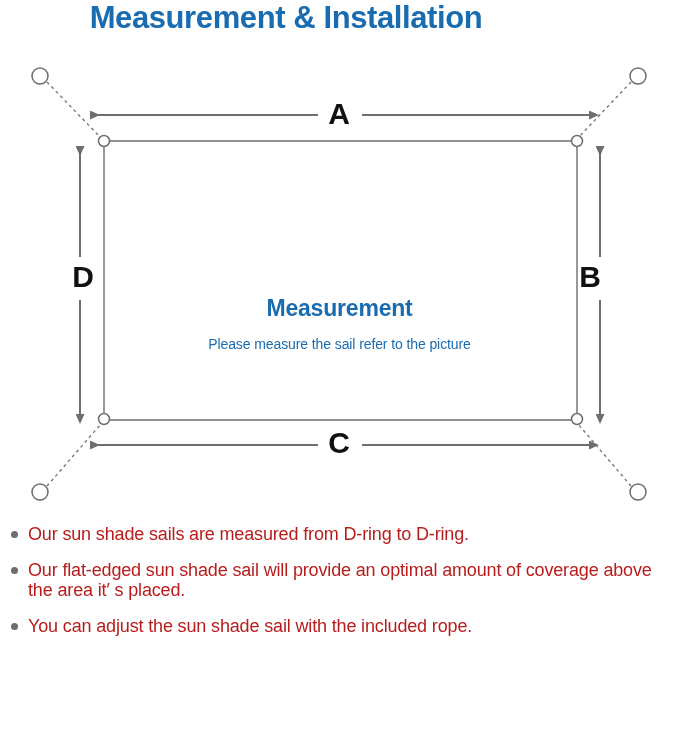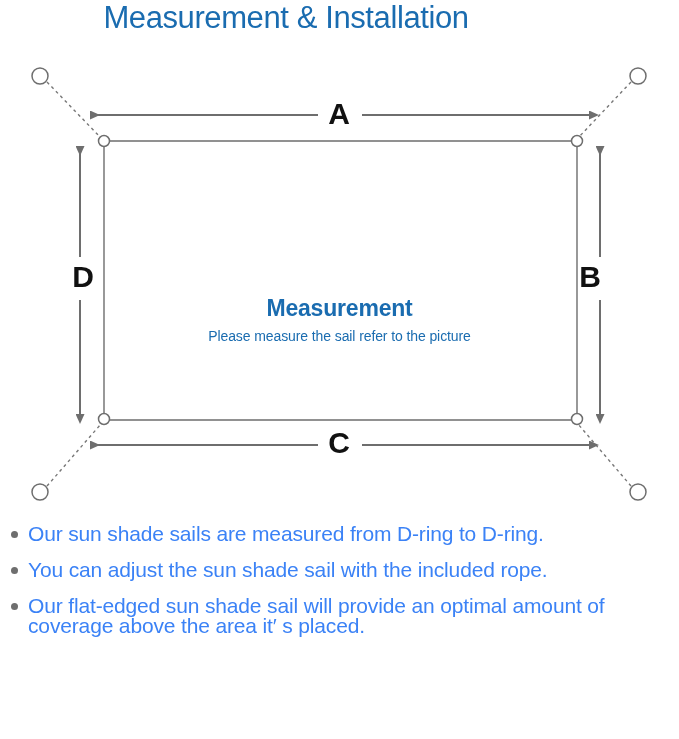--- a/index.html
+++ b/index.html
@@ -17,21 +17,21 @@
 
   
   #page-title {
     position: absolute;
     top: 0px;
     left: 0;
     width: 572px;
     text-align: center;
     font-family: "Liberation Sans", sans-serif;
     font-size: 31px;
-    font-weight: normal;
+    font-weight: bold;
     color: #1a6cb0;
     letter-spacing: -0.4px;
     line-height: 36px;
   }
 
   
   #diagram {
     position: absolute;
     top: 52px;
     left: 0;
@@ -50,21 +50,21 @@
     width: 679px;
     text-align: center;
     font-size: 23px;
     font-weight: bold;
     color: #1a6cb0;
     letter-spacing: -0.2px;
   }
   #sail-label-sub {
     position: absolute;
     left: 0;
-    top: 276px;
+    top: 284px;
     width: 679px;
     text-align: center;
     font-size: 14px;
     font-weight: normal;
     color: #1a6cb0;
     letter-spacing: -0.1px;
   }
 
   
   .dim-letter {
@@ -86,23 +86,23 @@
     position: absolute;
     left: 0;
     top: 524px;
     width: 679px;
   }
   .note-item {
     position: relative;
     padding-left: 28px;
     margin-bottom: 16px;
     font-family: "Liberation Sans", sans-serif;
-    font-size: 21px;
+    font-size: 18px;
     line-height: 20px;
-    color: #3b82f6;
+    color: #b91c1c;
     letter-spacing: -0.15px;
   }
   .note-bullet {
     position: absolute;
     left: 11px;
     top: 7px;
     width: 7px;
     height: 7px;
     border-radius: 50%;
     background: #6e6e6e;
@@ -174,19 +174,19 @@
 <div class="dim-letter" id="dim-c">C</div>
 <div class="dim-letter" id="dim-d">D</div>
 
 <div id="notes">
   <div class="note-item">
     <span class="note-bullet"></span>
     <span>Our sun shade sails are measured from D-ring to D-ring.</span>
   </div>
   <div class="note-item">
     <span class="note-bullet"></span>
-    <span>You can adjust the sun shade sail with the included rope.</span>
+    <span>Our flat-edged sun shade sail will provide an optimal amount of coverage above the area it′ s placed.</span>
   </div>
   <div class="note-item">
     <span class="note-bullet"></span>
-    <span>Our flat-edged sun shade sail will provide an optimal amount of coverage above the area it′ s placed.</span>
+    <span>You can adjust the sun shade sail with the included rope.</span>
   </div>
 </div>
 
 </body></html>

